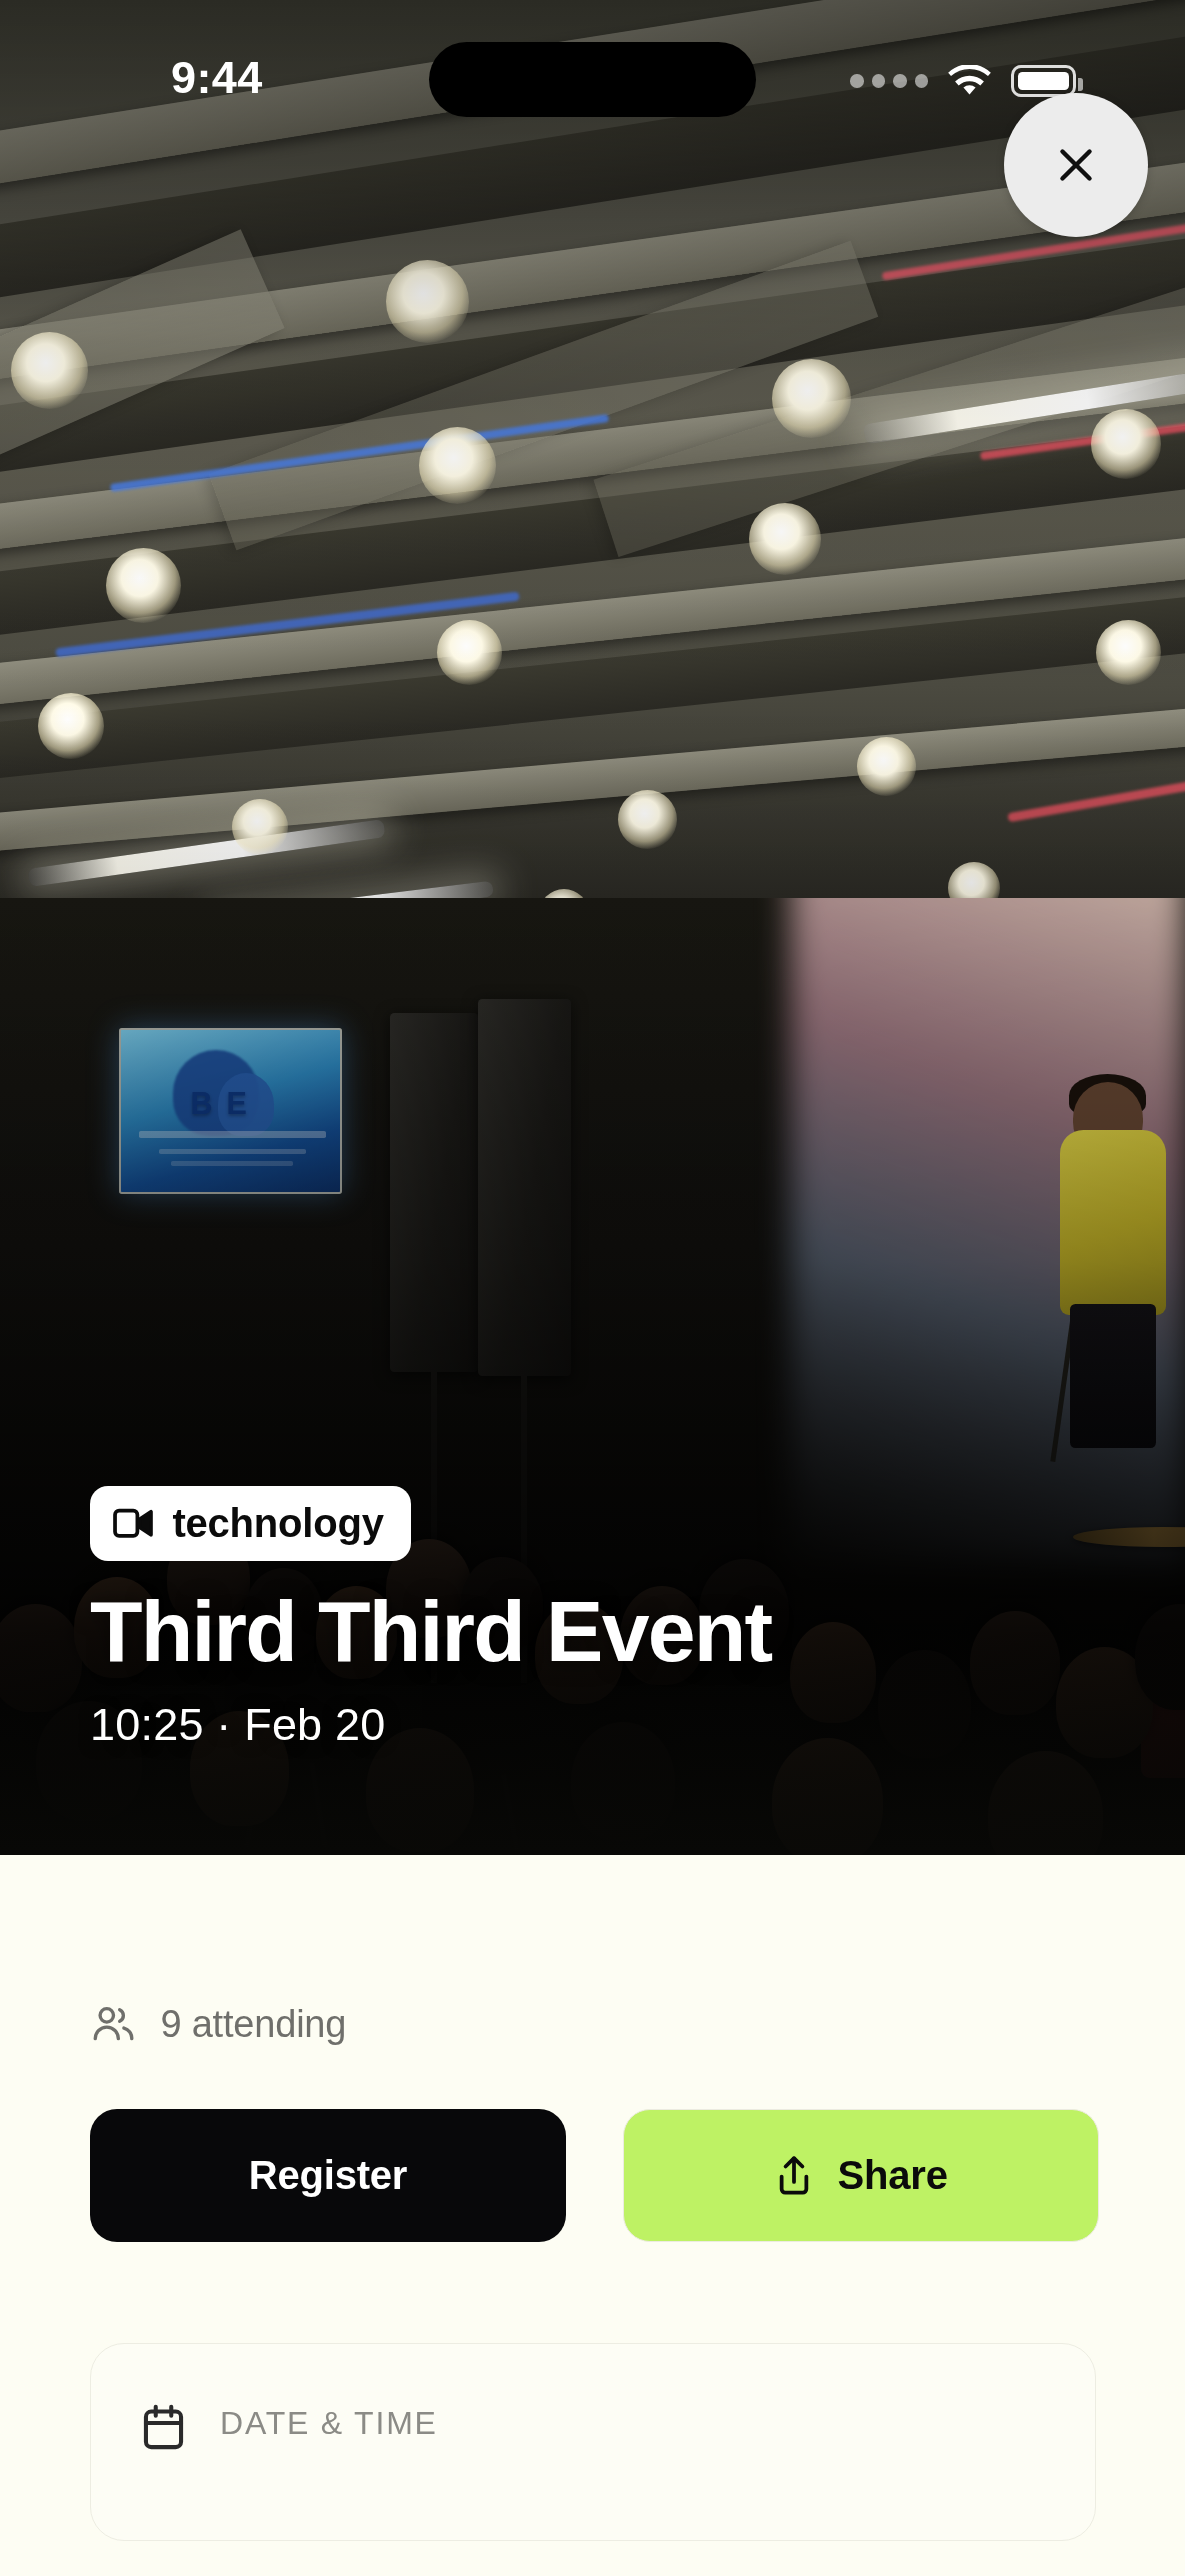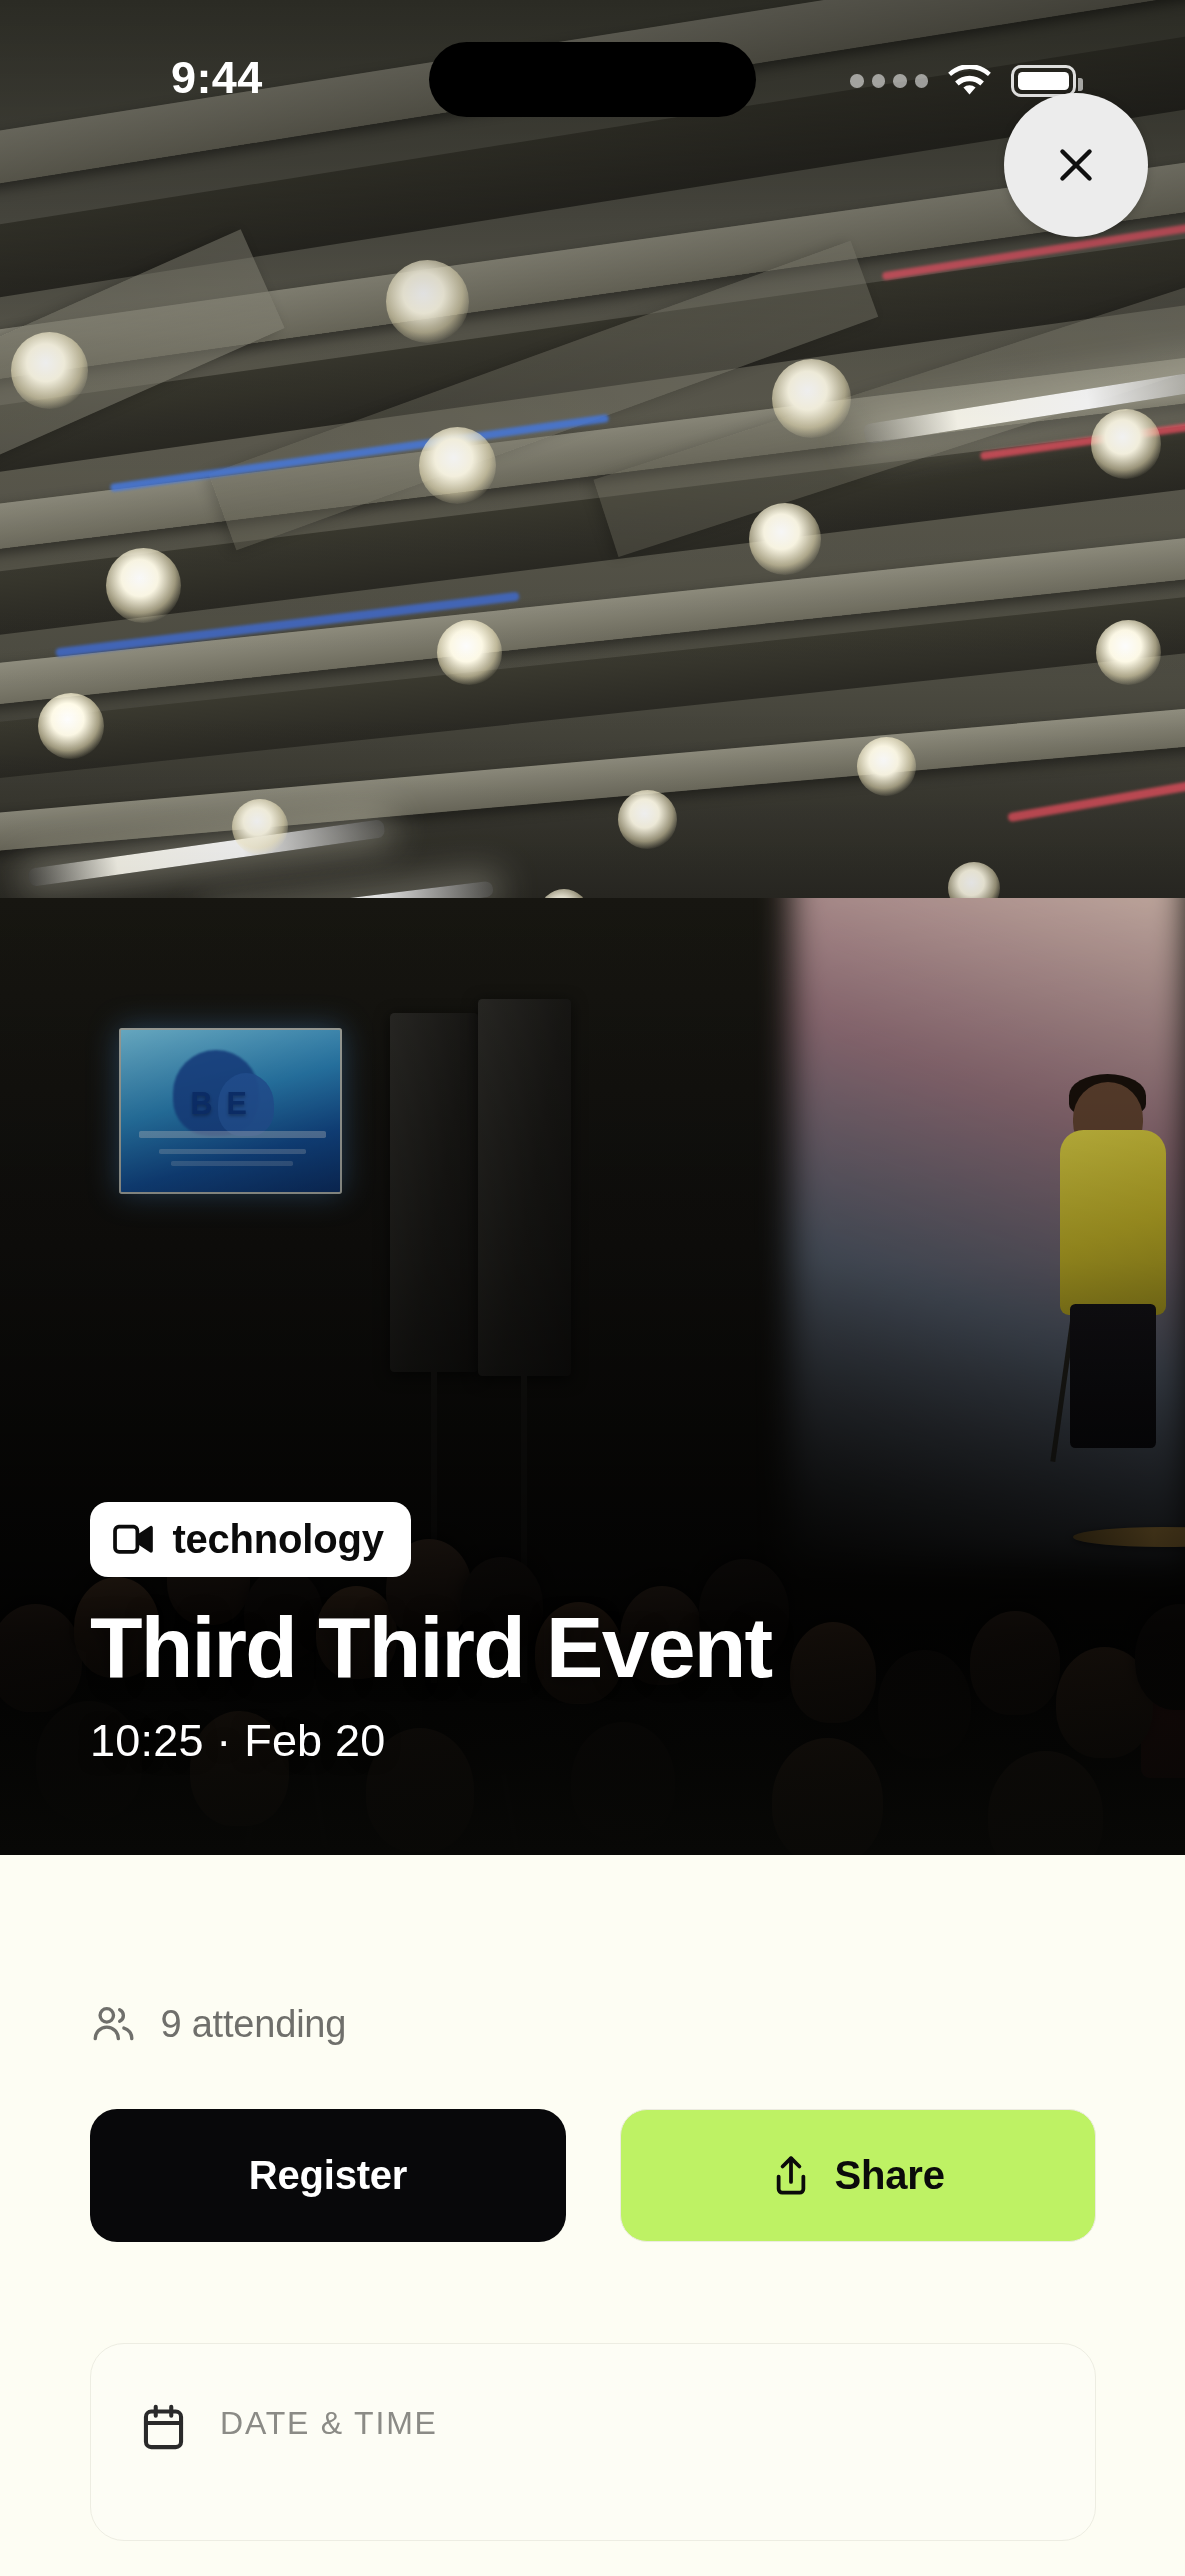--- a/index.html
+++ b/index.html
@@ -151,21 +151,21 @@
 
   
   .close-btn {
     position:absolute; right:38px; top:93px; width:144px; height:144px;
     background:#ECECEC; border-radius:50%; z-index:50;
     display:flex; align-items:center; justify-content:center;
     box-shadow:0 1.8px 9px rgba(0,0,0,.18);
   }
 
   
-  .hero-text { position:absolute; left:90px; bottom:88px; z-index:30; width:1033px; }
+  .hero-text { position:absolute; left:90px; bottom:104px; z-index:30; width:1033px; }
   .badge {
     display:inline-flex; align-items:center; gap:18px;
     background:#fff; border-radius:18px; padding:15.3px 27px 15.3px 23.4px;
     margin-bottom:25px;
   }
   .badge-label { font-size:40px; font-weight:600; color:#0b0b0b; letter-spacing:-0.2px; }
   .hero-title {
     color:#fff; font-size:86px; font-weight:bold; letter-spacing:-1.8px;
     line-height:1.06; margin-bottom:21.6px;
     text-shadow:0 1.8px 20px rgba(0,0,0,.55);
@@ -178,21 +178,21 @@
   
   .content { position:absolute; top:1855px; left:0; width:1186px; bottom:0; background:#FDFDF3; }
   .description {
     margin:101px 90px 0 90px; font-size:47px; color:#18181b;
     letter-spacing:-0.4px; line-height:1.3;
   }
   .attending {
     display:flex; align-items:center; gap:23.4px;
     margin:148px 0 0 90px; color:#6f6f6b; font-size:38px; letter-spacing:-0.2px;
   }
-  .actions { display:flex; gap:37px; margin:63px 90px 0 90px;justify-content:space-between; }
+  .actions { display:flex; gap:57px; margin:63px 90px 0 90px; }
   .btn {
     height:133px; border-radius:27px; display:flex; align-items:center;
     justify-content:center; gap:23.4px; font-size:40px; font-weight:600; letter-spacing:-0.2px;
   }
   .btn-register { flex:0 0 476px; background:#08080A; color:#fff; }
   .btn-share {
     flex:0 0 476px; background:#bef264; color:#0b0b0b;
     border:1.8px solid #ECEBE0;
   }
   .info-card {

